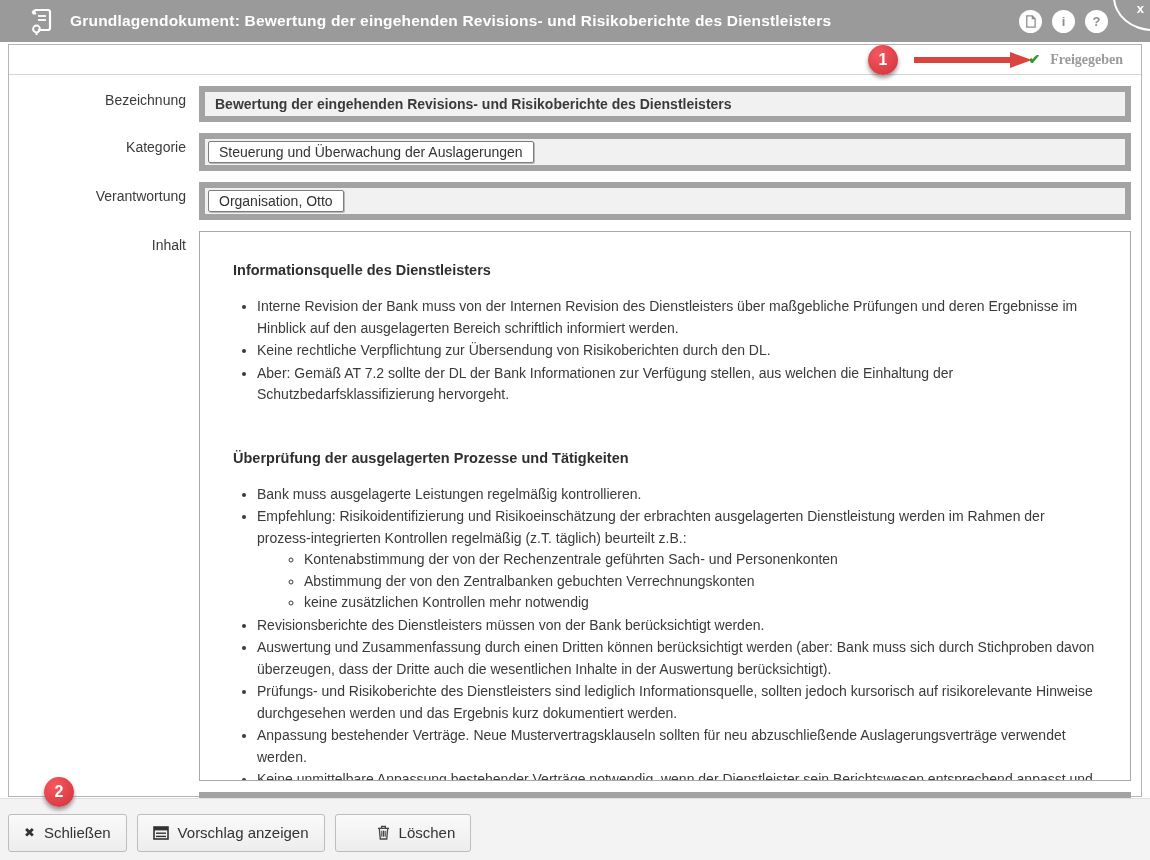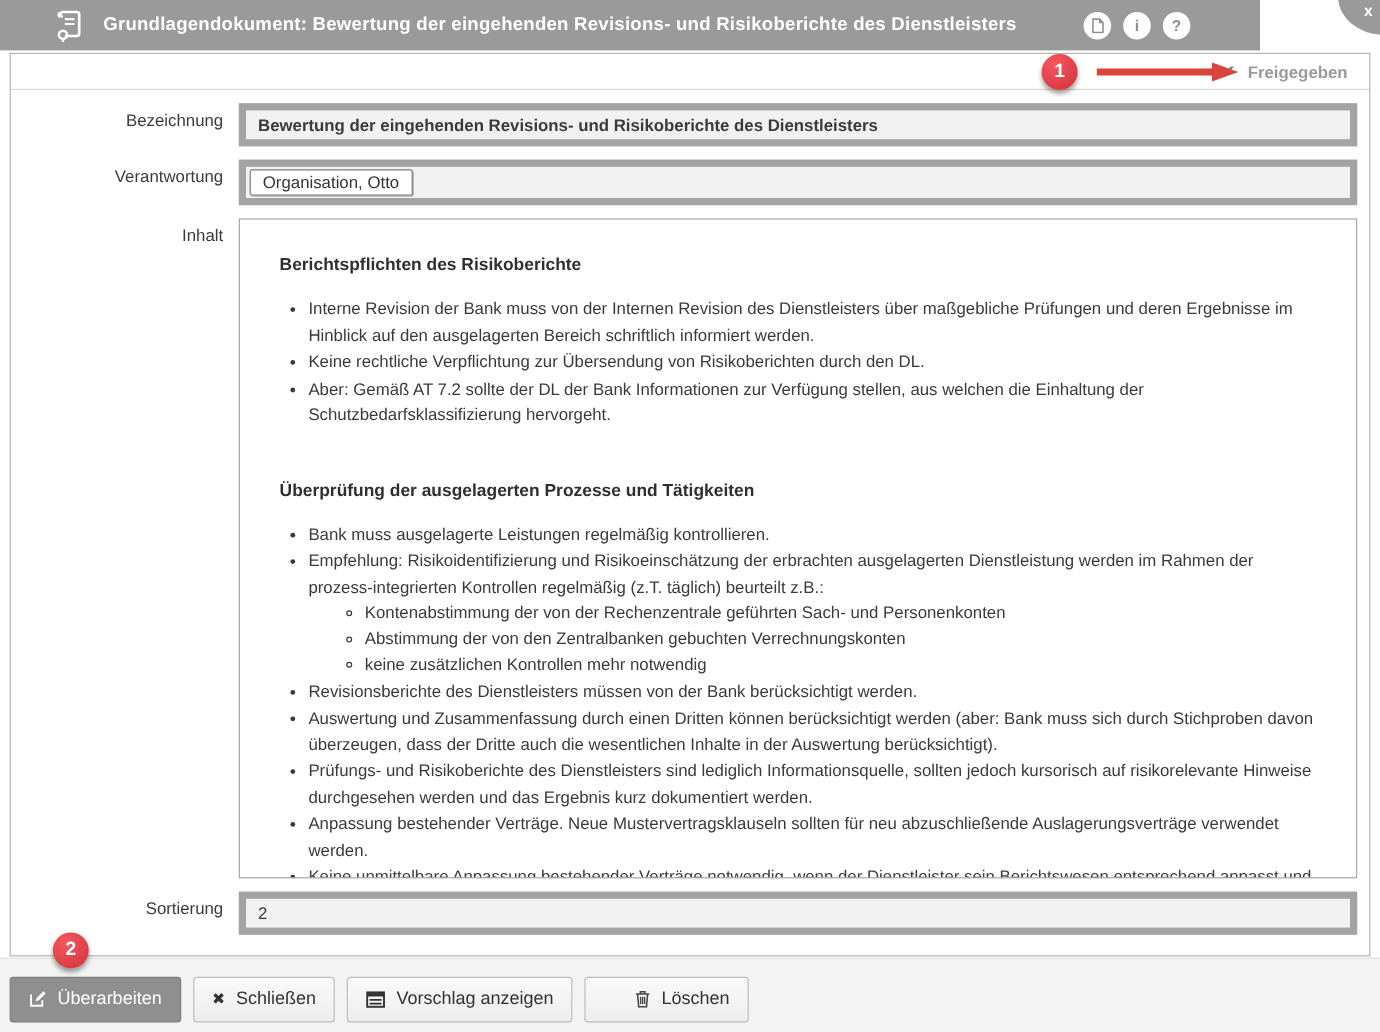--- a/index.html
+++ b/index.html
@@ -4,22 +4,22 @@
 <style>
   * { margin:0; padding:0; box-sizing:border-box; }
   html,body { width:1150px; height:860px; }
   body {
     font-family:"Liberation Sans","DejaVu Sans",sans-serif;
     background:#fff; position:relative; overflow:hidden; color:#3a3a3a;
   }
 
   
   .header {
-    position:absolute; top:0; left:0; width:1050px; height:42px;
-    background:#9a9a9a; display:flex; align-items:center; padding:0 32px;
+    position:absolute; top:0; left:0; width:1150px; height:42px;
+    background:#9a9a9a; display:flex; align-items:center; padding:0 16px;
   }
   .header-doc-icon { width:30px; height:30px; margin:0 14px 0 10px; flex:0 0 auto; }
   .header-title { color:#fff; font-size:15.5px; font-weight:700; letter-spacing:.2px; }
   .header-actions { margin-left:auto; display:flex; align-items:center; gap:10px; padding-right:26px; }
   .hdr-circle {
     width:23px; height:23px; border-radius:50%; background:#fff;
     display:flex; align-items:center; justify-content:center;
     color:#8e8e8e; font-size:13px; font-weight:700; cursor:pointer;
   }
   .corner-close {
@@ -33,21 +33,21 @@
 
   
   .panel {
     position:absolute; top:44px; left:8px; width:1134px; height:753px;
     background:#fff; border:1px solid #b5b5b5;
   }
   .status-row {
     height:30px; border-bottom:1px solid #d6d6d6;
     display:flex; align-items:center; justify-content:flex-end; padding-right:18px;
   }
-  .status-badge { display:flex; align-items:center; gap:10px; }
+  .status-badge { display:flex; align-items:center; gap:10px;font-family:Liberation Serif, serif; }
   .status-check { color:#2e9e2e; font-size:14px; font-weight:700; }
   .status-label { color:#9a9a9a; font-size:14px; font-weight:700; }
 
   .form-area { padding-top:11px; }
   .form-row { display:flex; align-items:flex-start; margin-bottom:11px; }
   .row-label {
     width:190px; text-align:right; padding-right:13px; padding-top:6px;
     font-size:14px; font-weight:400; color:#3a3a3a; flex:0 0 auto;
   }
   .row-field { flex:1; margin-right:10px; }
@@ -152,35 +152,43 @@
 
   <div class="form-area">
 
     <div class="form-row">
       <div class="row-label">Bezeichnung</div>
       <div class="row-field">
         <div class="field-box bold">Bewertung der eingehenden Revisions- und Risikoberichte des Dienstleisters</div>
       </div>
     </div>
 
+    <div class="form-row">
+      <div class="row-label">Kategorie</div>
+      <div class="row-field">
+        <div class="field-box chip-box">
+          <span class="chip">Steuerung und Überwachung der Auslagerungen</span>
+        </div>
+      </div>
+    </div>
 
     <div class="form-row">
       <div class="row-label">Verantwortung</div>
       <div class="row-field">
         <div class="field-box chip-box">
           <span class="chip">Organisation, Otto</span>
         </div>
       </div>
     </div>
 
     <div class="form-row">
       <div class="row-label">Inhalt</div>
       <div class="row-field">
         <div class="content-box">
-            <div class="content-heading">Berichtspflichten des Risikoberichte</div>
+            <div class="content-heading">Informationsquelle des Dienstleisters</div>
             <ul class="content-list">
               <li>Interne Revision der Bank muss von der Internen Revision des Dienstleisters über maßgebliche Prüfungen und deren Ergebnisse im Hinblick auf den ausgelagerten Bereich schriftlich informiert werden.</li>
               <li>Keine rechtliche Verpflichtung zur Übersendung von Risikoberichten durch den DL.</li>
               <li>Aber: Gemäß AT 7.2 sollte der DL der Bank Informationen zur Verfügung stellen, aus welchen die Einhaltung der Schutzbedarfsklassifizierung hervorgeht.</li>
             </ul>
             <div class="content-heading">Überprüfung der ausgelagerten Prozesse und Tätigkeiten</div>
             <ul class="content-list">
               <li>Bank muss ausgelagerte Leistungen regelmäßig kontrollieren.</li>
               <li>Empfehlung: Risikoidentifizierung und Risikoeinschätzung der erbrachten ausgelagerten Dienstleistung werden im Rahmen der prozess-integrierten Kontrollen regelmäßig (z.T. täglich) beurteilt z.B.:<ul class="content-sublist">
                   <li>Kontenabstimmung der von der Rechenzentrale geführten Sach- und Personenkonten</li>
@@ -201,29 +209,20 @@
       <div class="row-label">Sortierung</div>
       <div class="row-field">
         <div class="field-box">2</div>
       </div>
     </div>
 
   </div>
 </div>
 
 <div class="footer">
-  <button class="btn dark">
-    <span>
-      <svg viewBox="0 0 16 16" width="15" height="15">
-        <path d="M2 4 v10 h10 v-5" fill="none" stroke="#fff" stroke-width="1.6"></path>
-        <path d="M6 10 l1 -3 l6 -6 l2 2 l-6 6 z" fill="#fff"></path>
-      </svg>
-    </span>
-    <span>Überarbeiten</span>
-  </button>
   <button class="btn">
     <span class="glyph">✖</span>
     <span>Schließen</span>
   </button>
   <button class="btn">
     <span>
       <svg viewBox="0 0 16 16" width="16" height="16">
         <rect x="1" y="2" width="14" height="12" fill="none" stroke="#333" stroke-width="1.6"></rect>
         <rect x="1" y="2" width="14" height="3.4" fill="#333"></rect>
         <line x1="3" y1="8.2" x2="13" y2="8.2" stroke="#333" stroke-width="1.4"></line>

